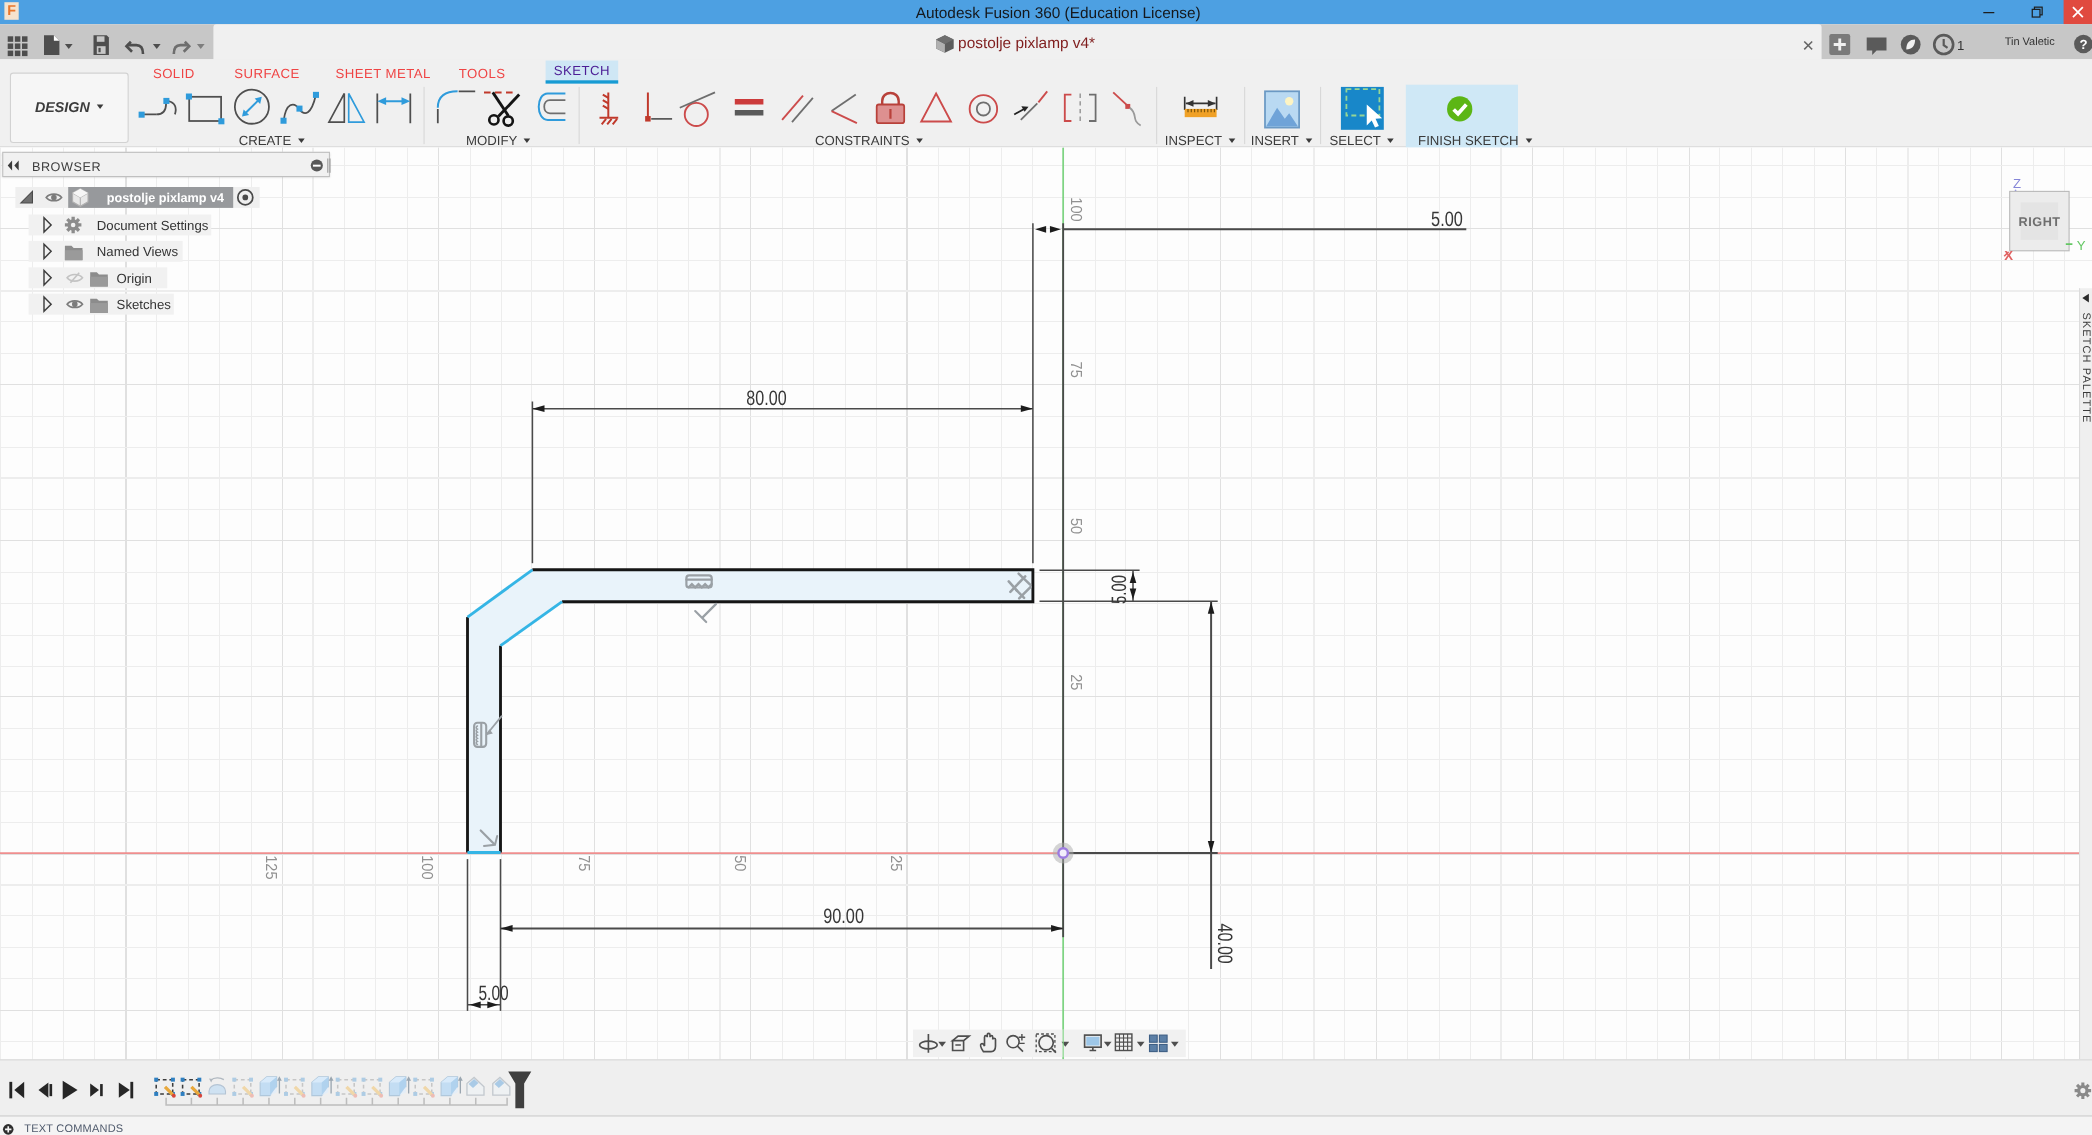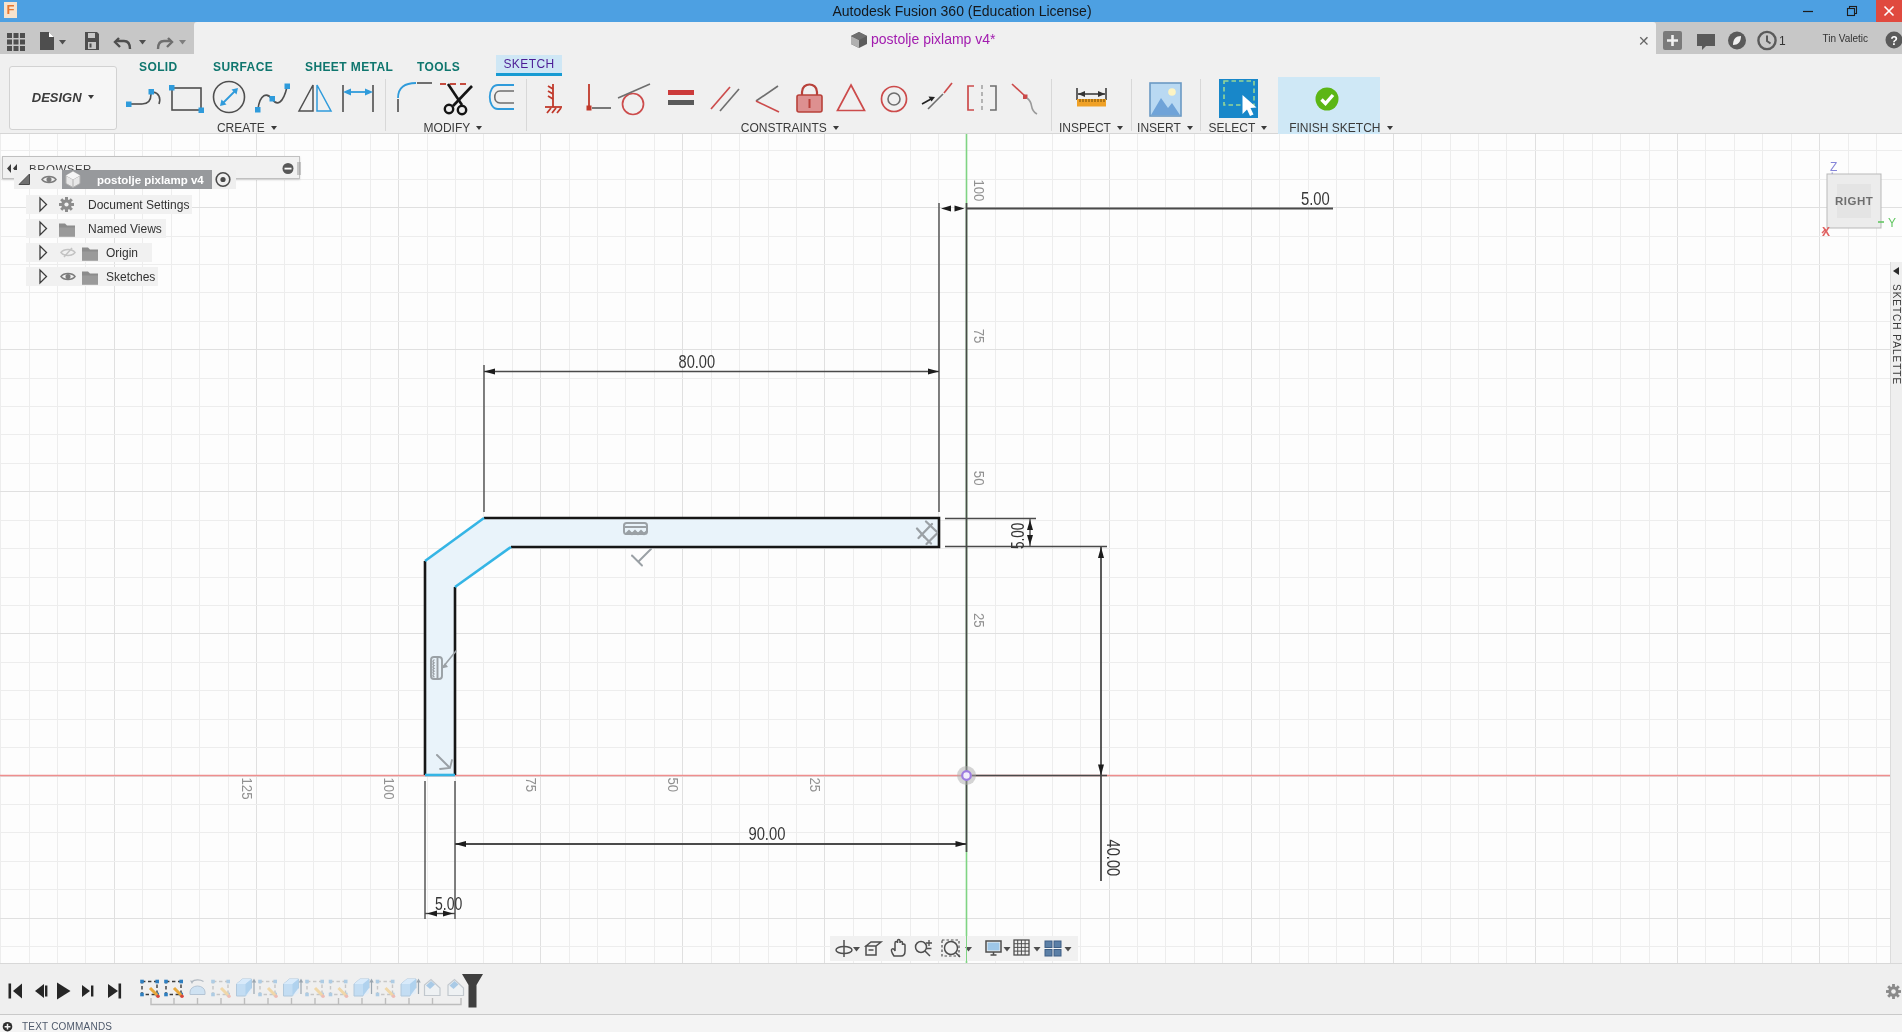--- a/index.html
+++ b/index.html
@@ -9,42 +9,42 @@
 
   
   #titlebar { left:0; top:0; width:1902px; height:22px; background:#4da0e2; }
   #title-text { width:100%; text-align:center; top:3px; font-size:14px; color:#15181c; text-indent:22px; }
   #fusion-icon { left:4px; top:2px; width:13px; height:16px; background:#f6e3ce; font-weight:bold; color:#e8762d; font-size:13px; line-height:16px; text-align:center; }
   #btn-close { left:1876px; top:0; width:26px; height:22px; background:#e04a3f; color:#fff; text-align:center; font-size:13px; line-height:20px; }
 
   
   #qatrow { left:0; top:22px; width:1902px; height:32px; background:#c7c7c7; }
   #doctab { left:194px; top:22px; width:1462px; height:32px; background:#f0f0f0; border-radius:3px 3px 0 0; }
-  #doctab-label { left:871px; top:31px; font-size:14px; color:#a21caf; }
+  #doctab-label { left:871px; top:31px; font-size:14px; color:#7f1d1d; }
   #tabclose { left:1638px; top:33px; font-size:14px; color:#666; }
   #rightnames { right:34px; top:33px; font-size:10px; color:#333; }
 
   
   #ribbon { left:0; top:54px; width:1902px; height:80px; background:#f0f0f0; border-bottom:1px solid #d6d6d6; }
-  .tabname { top:60px; font-size:12px; color:#0f766e; letter-spacing:0.4px;font-weight:bold; }
+  .tabname { top:60px; font-size:12px; color:#ef4444; letter-spacing:0.4px; }
   #sketchtab { left:496px; top:55px; width:66px; height:21px; background:#cfe7f5; border-bottom:3px solid #179bd3; color:#4c1d95; font-size:12px; letter-spacing:0.4px; text-align:center; line-height:18px; }
   #designbtn { left:9px; top:66px; width:108px; height:64px; background:#f6f6f6; border:1px solid #d2d2d2; border-radius:3px; text-align:center; line-height:62px; font-size:13px; font-weight:bold; color:#3c3c3c;font-style:italic; }
   .grplabel { top:121px; font-size:12px; color:#3a3a3a; text-align:center; white-space:nowrap; }
   .ribsep { top:79px; width:1px; height:52px; background:#d8d8d8; }
   .caret { display:inline-block; width:0; height:0; border-left:3.5px solid transparent; border-right:3.5px solid transparent; border-top:4px solid #3a3a3a; vertical-align:2px; margin-left:3px; }
   #finishbox { left:1278px; top:77px; width:102px; height:58px; background:#cfe8f6; z-index:0; }
   .grplabel { z-index:2; }
 
   
   #canvas { left:0; top:134px; width:1902px; height:830px;
     background-color:#fdfdfd;
   }
 
   
-  #browser { left:2px; top:156px; width:298px; }
+  #browser { left:2px; top:138px; width:298px; }
   #browser-header { position:relative; width:298px; height:23px; background:#f1f1f1; border:1px solid #c0c0c0; box-shadow:0 1px 2px rgba(0,0,0,0.15); }
 
   
   #palette { left:1890px; top:262px; width:12px; height:701px; background:#efefef; border-left:1px solid #dcdcdc; }
   #palette-text { left:1891px; top:284px; width:11px; font-size:10px; color:#3a3a3a; writing-mode:vertical-rl; letter-spacing:1px; }
 
   
   #navbar { left:830px; top:936px; width:248px; height:25px; background:#f1f1f1; }
 
   

